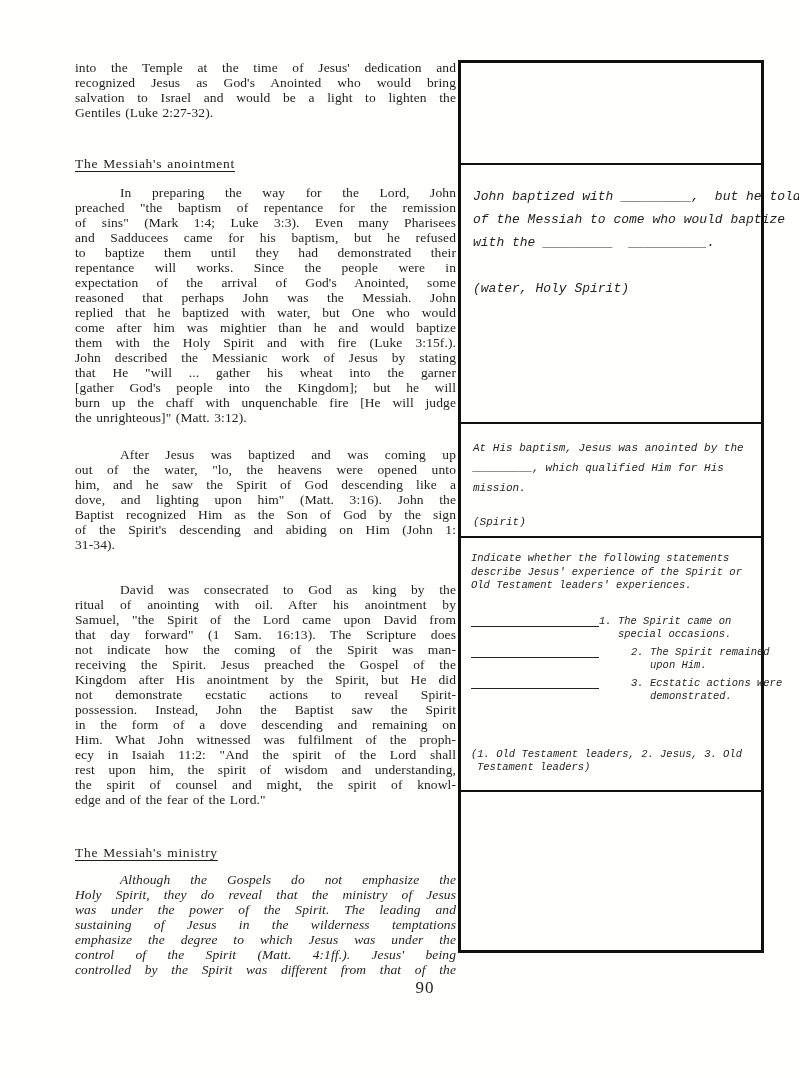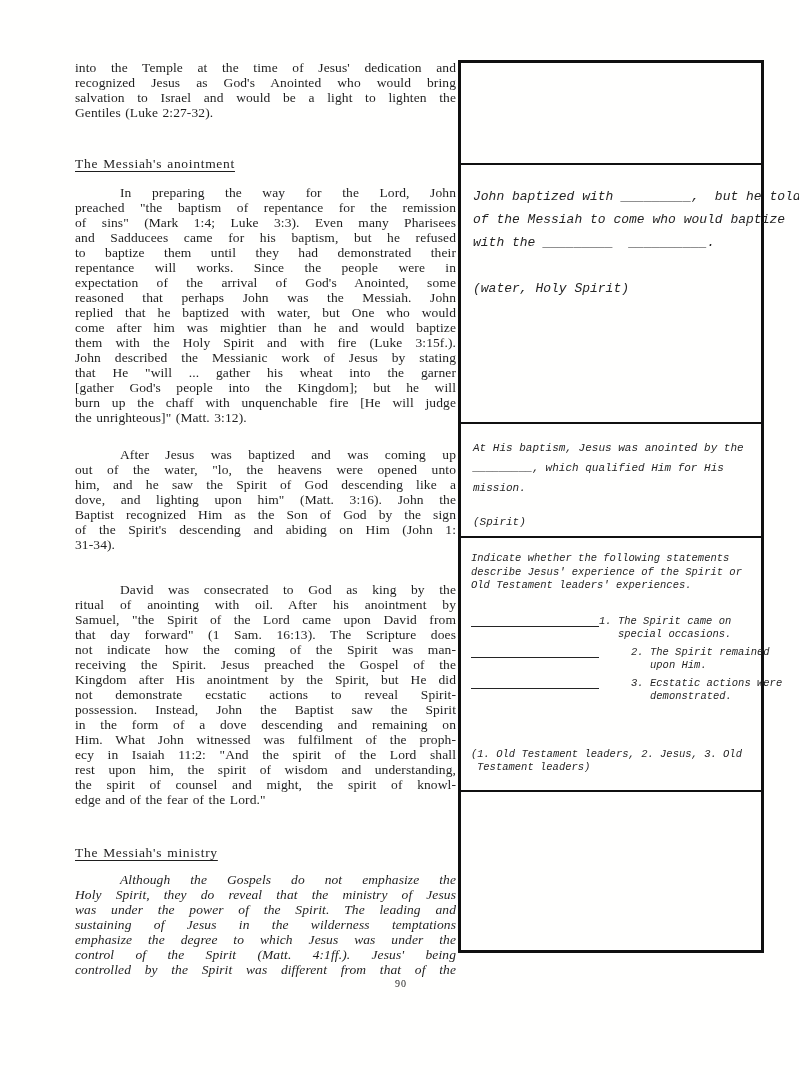--- a/index.html
+++ b/index.html
@@ -68,21 +68,21 @@
   .blank{
     flex:0 0 128px;height:11px;
     border-bottom:1.3px solid #242424;
   }
   .item-line{line-height:13.5px;white-space:pre;}
   .item-cont{padding-left:19px;}
   .cont-ans{padding-left:6px;}
   
   .page-number{
     position:absolute;top:978px;left:395px;width:60px;
-    font-size:10px;letter-spacing:1px;
+    text-align:center;font-size:17px;letter-spacing:1px;
   }
 </style>
 </head>
 <body>
 
 <div class="page">
   <div class="left-col">
       <div class="para b0">
         <div class="tline jline">into the Temple at the time of Jesus' dedication and</div>
         <div class="tline jline">recognized Jesus as God's Anointed who would bring</div>

